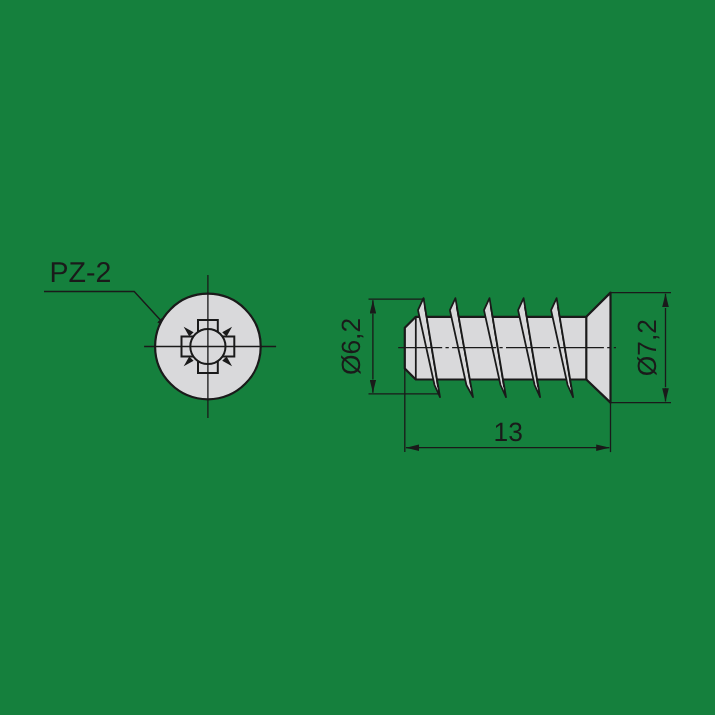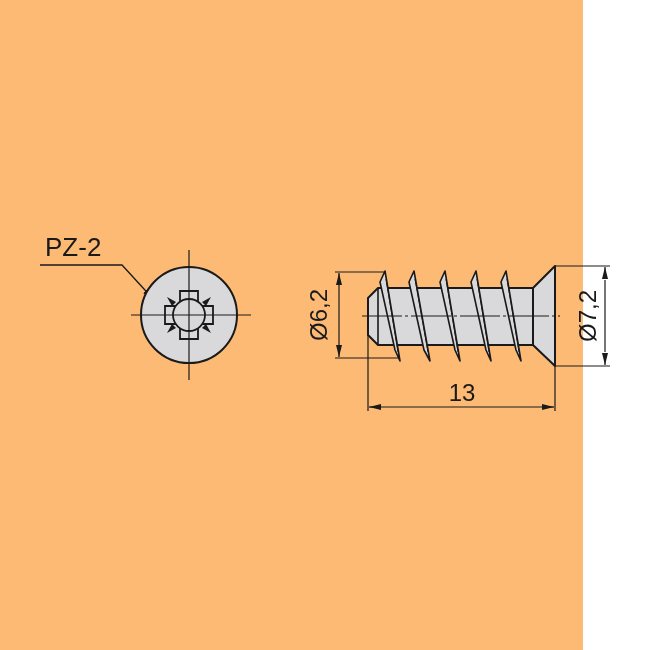--- a/index.html
+++ b/index.html
@@ -1,17 +1,17 @@
 <!DOCTYPE html>
 <html><head>
   <meta charset="utf-8">
   <style>
     html, body { margin: 0; padding: 0; background: #ffffff; }
     body { width: 650px; height: 650px; overflow: hidden; }
-    .canvas { position: relative; width: 583px; height: 650px; background: #fdba74; }
+    .canvas { position: relative; width: 650px; height: 650px; background: #15803d; }
     svg { position: absolute; left: 0; top: 0; }
     .lbl { font-family: "Liberation Sans", sans-serif; fill: #1a1a1a; }
   </style>
 </head>
 <body>
 
 <div class="canvas">
   <svg width="650" height="650" viewBox="0 0 650 650" xmlns="http://www.w3.org/2000/svg">
     <defs>
       <marker id="arr" viewBox="0 0 12 6" refX="12" refY="3" markerWidth="12" markerHeight="6" orient="auto-start-reverse" markerUnits="userSpaceOnUse">

